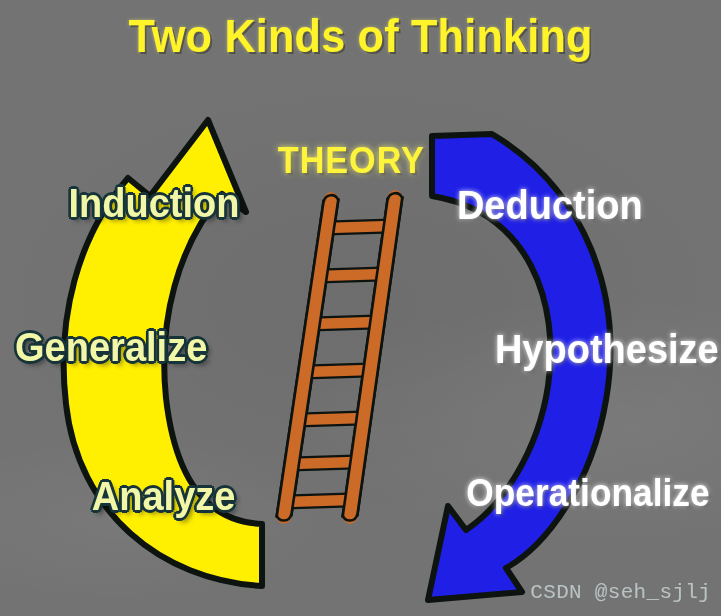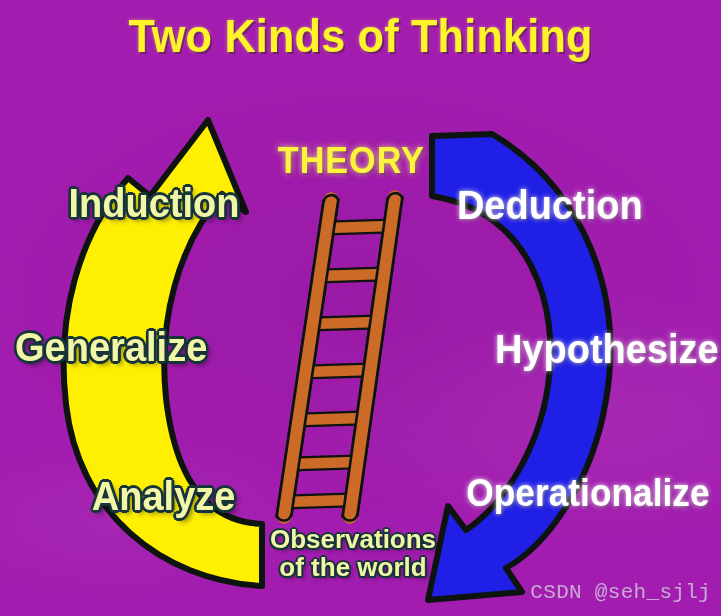--- a/index.html
+++ b/index.html
@@ -5,21 +5,21 @@
   html, body {
     margin: 0;
     padding: 0;
     background: #0b6f74;
   }
   #stage {
     position: relative;
     width: 721px;
     height: 616px;
     overflow: hidden;
-    background: #a21caf;
+    background: #737373;
     font-family: "Liberation Sans", sans-serif;
   }
   
   #stage::before {
     content: "";
     position: absolute;
     left: 0; top: 0; right: 0; bottom: 0;
     background:
       radial-gradient(ellipse 420px 180px at 600px 420px, rgba(255,255,255,0.055), rgba(255,255,255,0) 70%),
       radial-gradient(ellipse 300px 120px at 120px 520px, rgba(255,255,255,0.045), rgba(255,255,255,0) 70%),
@@ -204,20 +204,16 @@
   <div class="lbl lbl-theory" id="label-theory">THEORY</div>
 
   <div class="lbl lbl-cream" id="label-induction">Induction</div>
   <div class="lbl lbl-cream" id="label-generalize">Generalize</div>
   <div class="lbl lbl-cream" id="label-analyze">Analyze</div>
 
   <div class="lbl lbl-white" id="label-deduction">Deduction</div>
   <div class="lbl lbl-white" id="label-hypothesize">Hypothesize</div>
   <div class="lbl lbl-white" id="label-operationalize">Operationalize</div>
 
-  <div id="label-observations">
-    <span class="line1">Observations</span>
-    <span class="line2">of the world</span>
-  </div>
 
   <div id="watermark">CSDN @seh_sjlj</div>
 
 </div>
 
 </body></html>

